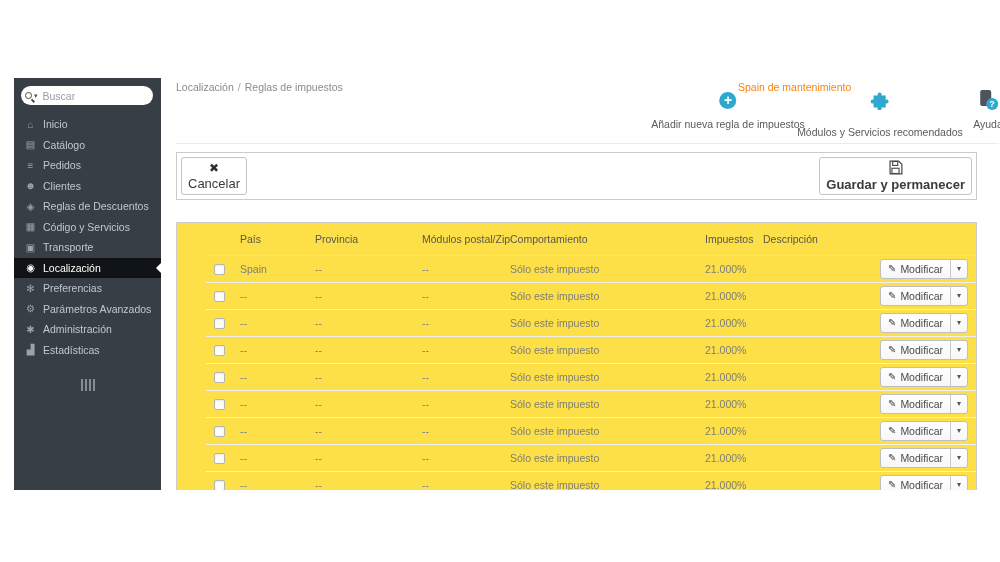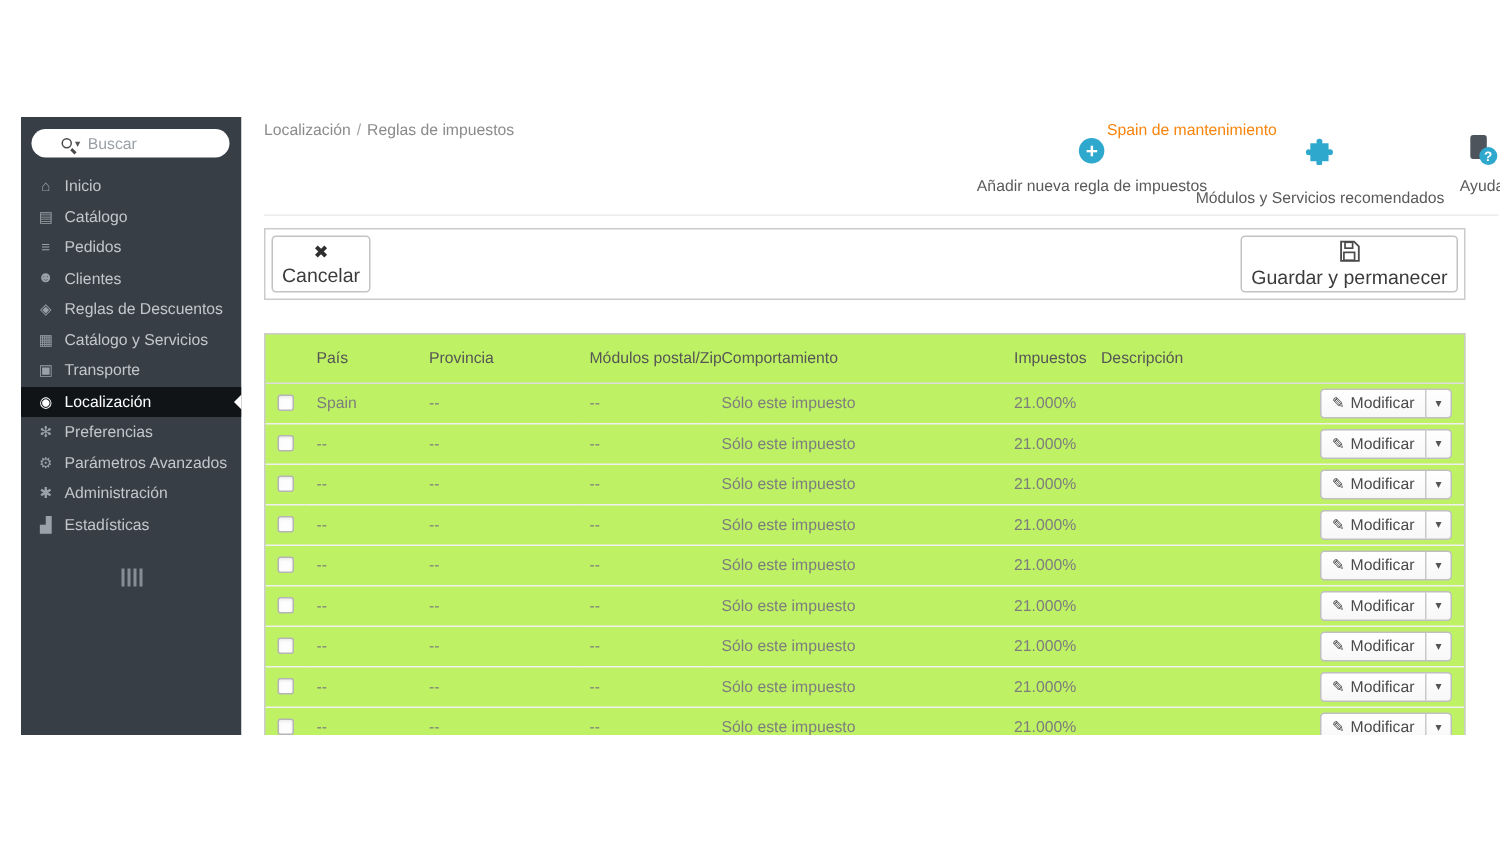--- a/index.html
+++ b/index.html
@@ -5,21 +5,21 @@
   * { margin:0; padding:0; box-sizing:border-box; }
   html,body { background:#ffffff; }
   body { width:1000px; height:562px; position:relative; overflow:hidden;
          font-family:"Liberation Sans", sans-serif; }
 
   .app { position:absolute; left:14px; top:78px; width:986px; height:412px; overflow:hidden; }
 
   
   .sidebar { position:absolute; left:0; top:0; width:147px; height:100%; background:#373e46; }
   .search-box { position:absolute; left:7px; top:8px; width:132px; height:19px; background:#fff;
-                border-radius:10px; display:flex; align-items:center; padding:0 20px; }
+                border-radius:10px; display:flex; align-items:center; padding:0 4px; }
   .search-glass { width:7px; height:7px; border:1.5px solid #4a4a4a; border-radius:50%; position:relative; flex:none; }
   .search-glass::after { content:""; position:absolute; width:1.5px; height:4px; background:#4a4a4a;
                          left:6px; top:5.5px; transform:rotate(-45deg); }
   .search-caret { font-size:7px; color:#555; margin-left:2px; flex:none; }
   .search-input { border:none; outline:none; background:transparent; width:86px; margin-left:5px;
                   font-size:10.5px; color:#6a6f75; font-family:"Liberation Sans", sans-serif; }
   .search-input::placeholder { color:#9aa0a6; }
 
   .menu { position:absolute; top:36px; left:0; right:0; }
   .menu-item { height:20.5px; display:flex; align-items:center; padding-left:10px; gap:6px;
@@ -53,27 +53,27 @@
 
   .header-divider { position:absolute; left:15px; right:0; top:65px; height:1px; background:#ebebeb; }
 
   
   .toolbar-panel { position:absolute; left:15px; top:74px; width:801px; height:48px;
                    background:#ffffff; border:1px solid #cbcbcb; }
   .btn-stack { position:absolute; top:4px; display:flex; flex-direction:column; align-items:center;
                justify-content:center; gap:2px; height:38px; background:#ffffff; border:1px solid #c3c3c3;
                border-radius:3px; padding:0 6px; cursor:pointer; }
   .btn-cancel { left:4px; }
-  .btn-save  { right:4px; }
+  .btn-save  { right:4px;font-weight:bold; }
   .bs-icon-x { font-size:12px; color:#2f2f2f; line-height:12px; }
   .bs-label { font-size:13px; color:#3b3b3b; white-space:nowrap; }
 
   
   .table-panel { position:absolute; left:15px; top:144px; width:801px; height:292px;
-                 background:#bef264; border:1px solid #cbcbcb; overflow:hidden; }
+                 background:#fde047; border:1px solid #cbcbcb; overflow:hidden;padding-left:29px; }
   table { width:100%; border-collapse:collapse; table-layout:fixed; }
   th { height:32px; font-size:10.5px; color:#565656; font-weight:400; text-align:left;
        padding-left:8px; border-bottom:1px solid #dcdcdc; white-space:nowrap; }
   td { height:27px; font-size:10.5px; color:#7d7d7d; padding-left:8px;
        border-bottom:1px solid #f0f0f0; white-space:nowrap; overflow:hidden; }
   .cell-check, .th-check { text-align:center; padding-left:0; }
   .checkbox { display:inline-block; width:11px; height:11px; border:1px solid #b5b5b5; border-radius:2px;
               background:#fdfdfd; box-shadow:inset 0 1px 2px rgba(0,0,0,.08); vertical-align:middle; cursor:pointer; }
   .cell-actions { text-align:right; padding-right:8px; padding-left:0; }
   .modify-btn { display:inline-flex; align-items:stretch; border:1px solid #bfbfbf; border-radius:3px;
@@ -111,21 +111,21 @@
         <div class="menu-item">
         <span class="mi-icon">☻</span>
         <span>Clientes</span>
       </div>
         <div class="menu-item">
         <span class="mi-icon">◈</span>
         <span>Reglas de Descuentos</span>
       </div>
         <div class="menu-item">
         <span class="mi-icon">▦</span>
-        <span>Catálogo y Servicios</span>
+        <span>Código y Servicios</span>
       </div>
         <div class="menu-item">
         <span class="mi-icon">▣</span>
         <span>Transporte</span>
       </div>
         <div class="menu-item active">
         <span class="mi-icon">◉</span>
         <span>Localización</span>
       </div>
         <div class="menu-item">

